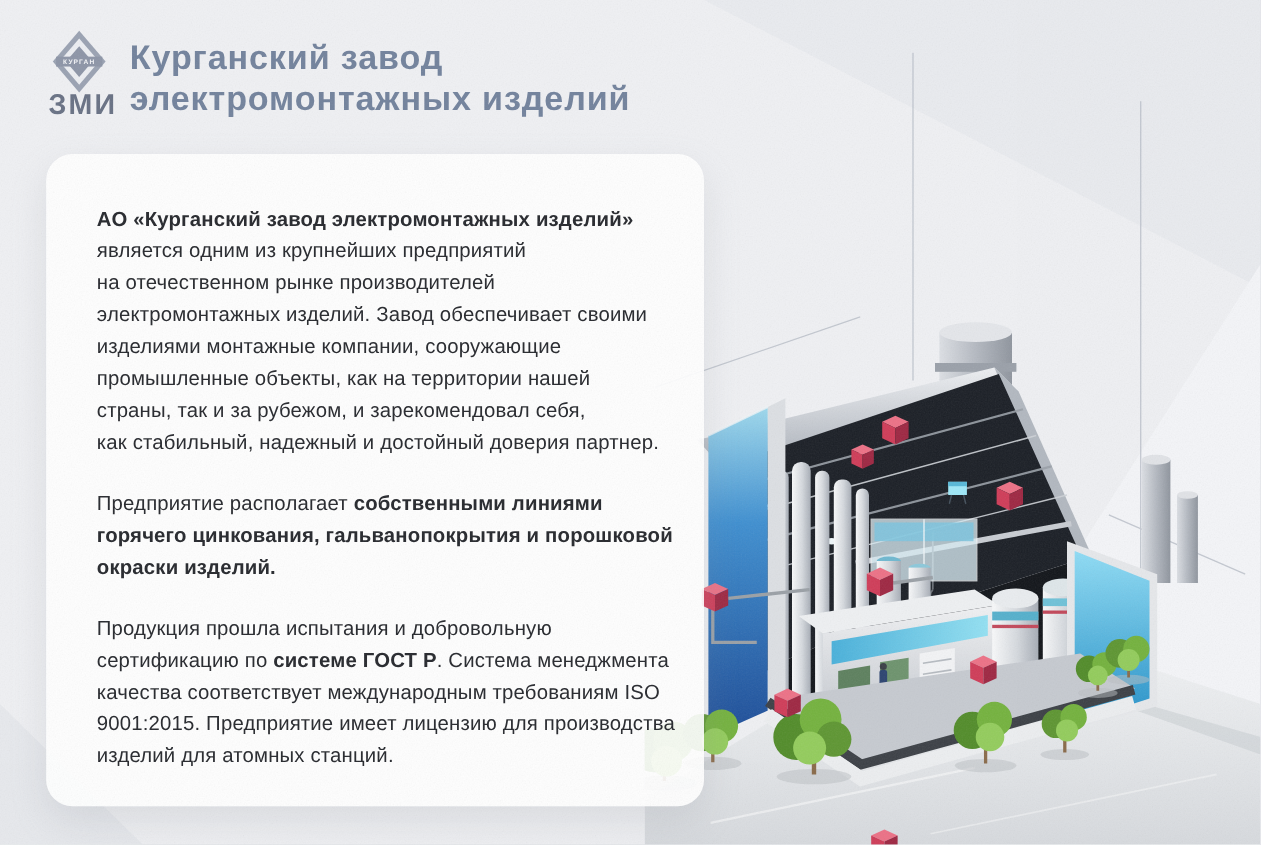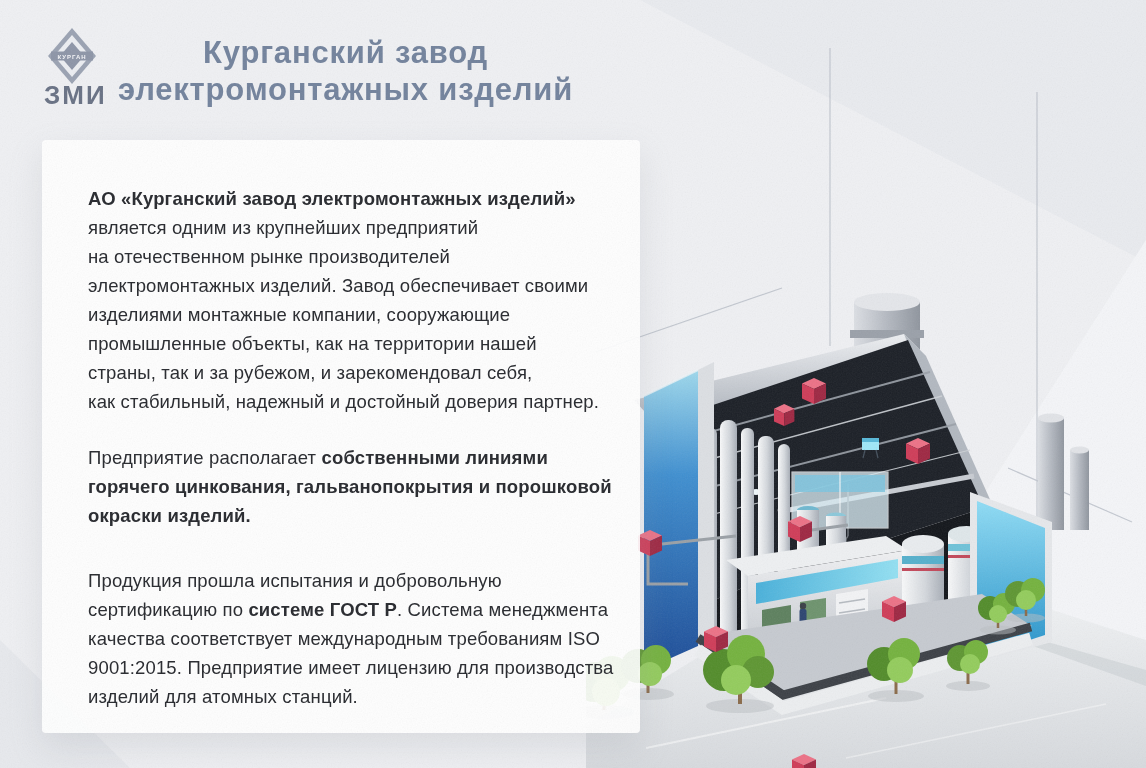--- a/index.html
+++ b/index.html
@@ -10,31 +10,31 @@
     box-shadow:inset 0 0 0 1px #c3c7cе, inset 0 0 60px rgba(125,130,142,.22);
   }
   svg{display:block}
   .bg-decor,.illustration,.noise{position:absolute;}
   .bg-decor{left:0;top:0;}
   .illustration{left:586px;top:278px;}
   .noise{left:0;top:0;pointer-events:none;opacity:.09;}
   .header{position:absolute;left:36px;top:24px;display:flex;align-items:flex-start;}
   .logo{width:74px;height:84px;}
   .title{margin-left:8px;margin-top:10px;color:var(--c-title_text,#72829c);
-    font-weight:bold;font-size:31px;line-height:37px;letter-spacing:.8px;text-align:center;}
+    font-weight:bold;font-size:31px;line-height:37px;letter-spacing:.8px;}
   .card{
     position:absolute;left:42px;top:140px;width:598px;height:593px;
-    background:rgba(255,255,255,.92);border-radius:4px;
+    background:rgba(255,255,255,.92);border-radius:24px;
     box-shadow:0 14px 34px rgba(138,144,156,.20);
     padding:44px 46px;box-sizing:border-box;
   }
   .card p{margin:0;font-size:18.5px;line-height:29px;color:var(--c-body_text,#26282d);
     letter-spacing:.15px;}
   .card p.p2{margin-top:27px;}
-  .card p.p3{margin-top:36px;}
+  .card p.p3{margin-top:26px;}
   .ln{white-space:nowrap;}
   .b{font-weight:bold;}
   .t-line{display:block;}
 </style>
 </head>
 <body>
 
 <div class="page">
 
   <svg class="bg-decor" width="1146" height="768" viewBox="0 0 1146 768">

